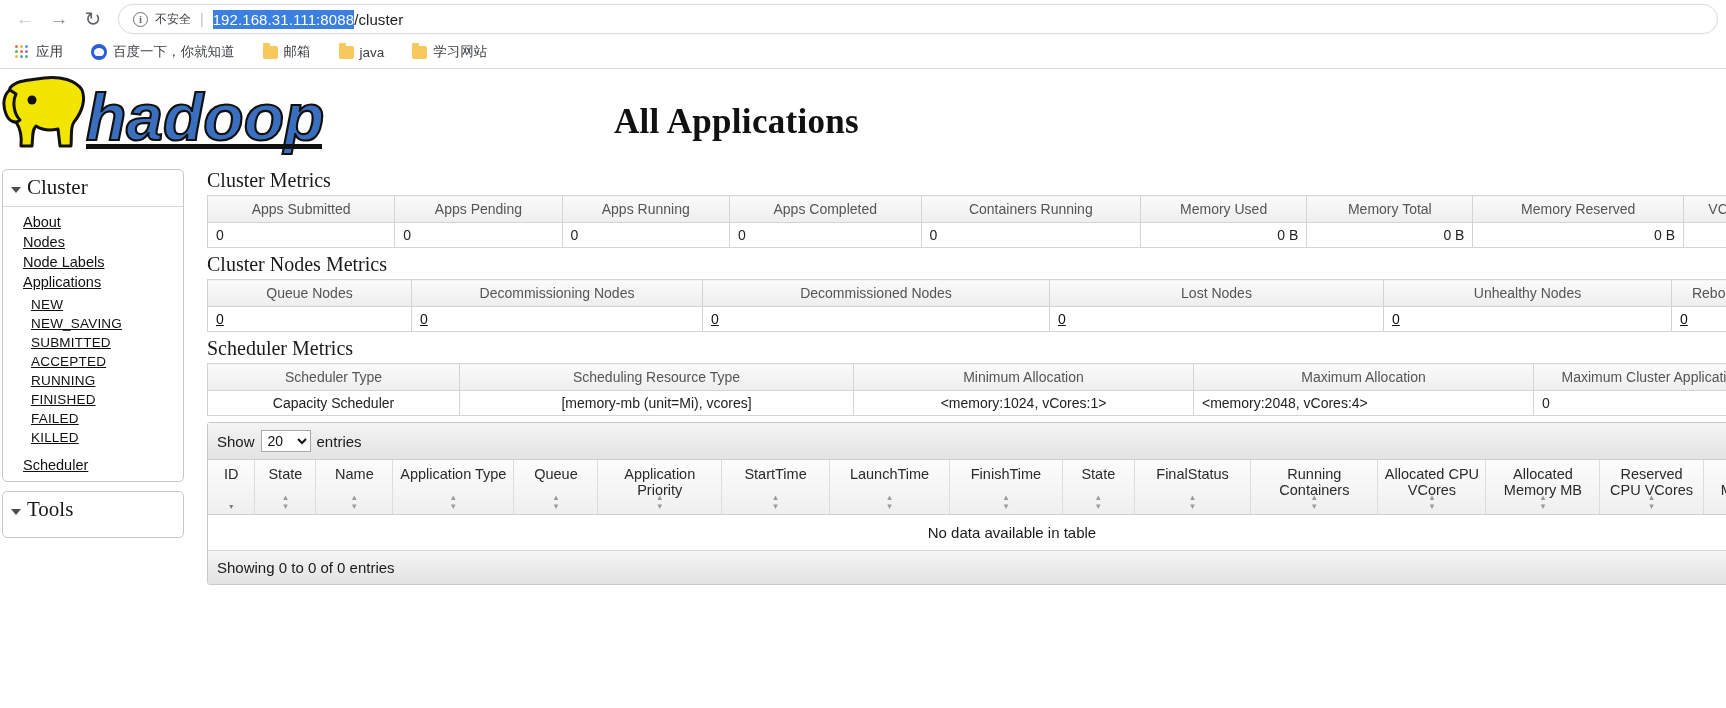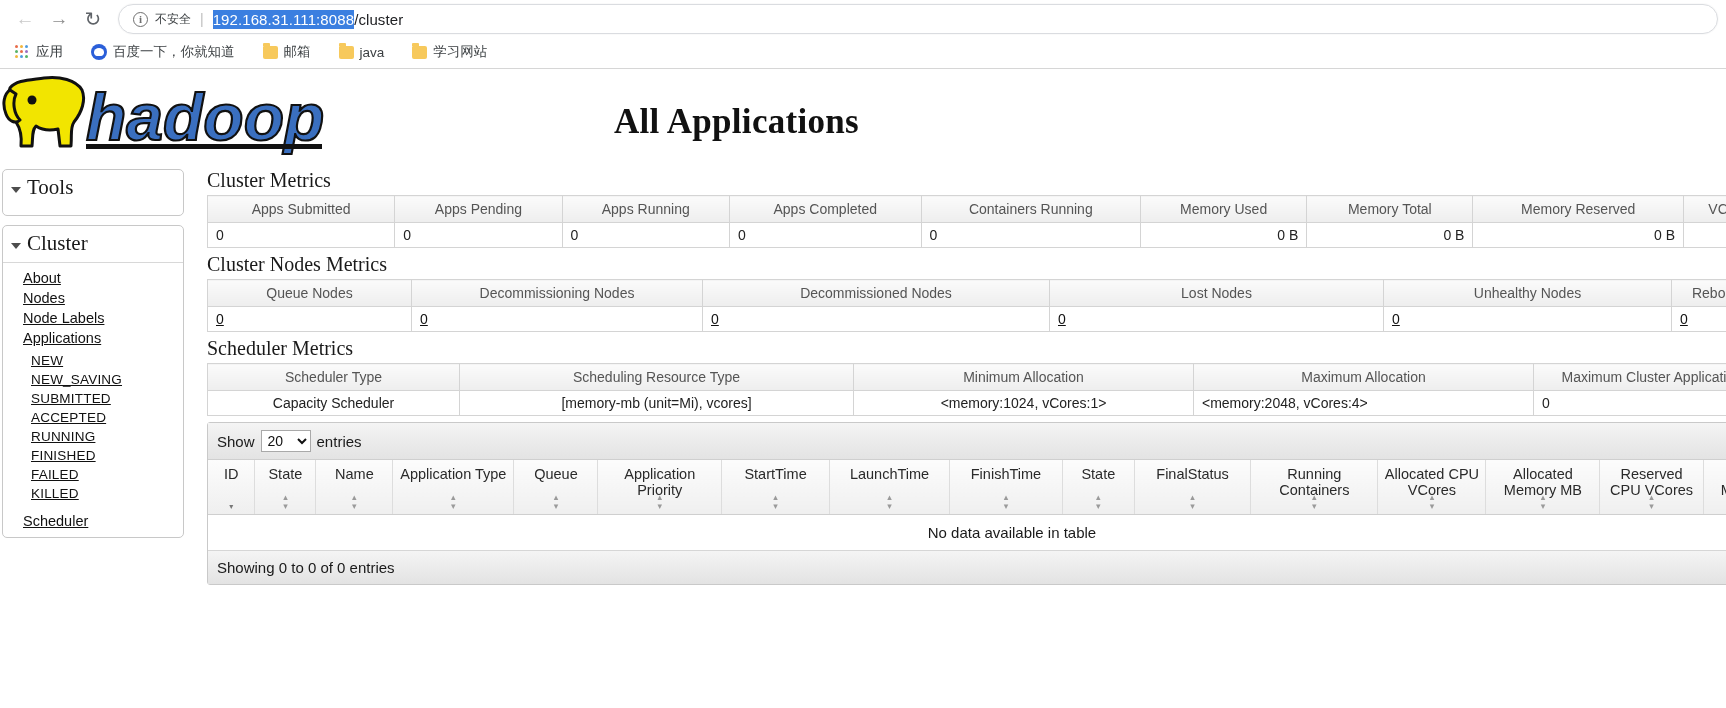--- a/index.html
+++ b/index.html
@@ -432,27 +432,20 @@
         <text x="84" y="66" font-family="Liberation Sans, sans-serif" font-size="66" font-style="italic" font-weight="bold" fill="#3a6fbf" stroke="#111" stroke-width="2.2">hadoop</text>
         <rect x="84" y="70" width="236" height="5" fill="#111"></rect>
       </svg>
     </div>
     <div class="page-title">All Applications</div>
   </div>
 
   <div class="body-row">
 
     <div class="sidebar">
-      <div class="nav-block">
-        <div class="nav-head collapsed">
-          <span class="caret"></span>
-          <span>Tools</span>
-        </div>
-      </div>
-
       <div class="nav-block">
         <div class="nav-head">
           <span class="caret"></span>
           <span>Cluster</span>
         </div>
         <ul class="nav-list">
           <li><a>About</a></li>
           <li><a>Nodes</a></li>
           <li><a>Node Labels</a></li>
           <li><a>Applications</a></li>
@@ -462,20 +455,27 @@
           <li><a>NEW_SAVING</a></li>
           <li><a>SUBMITTED</a></li>
           <li><a>ACCEPTED</a></li>
           <li><a>RUNNING</a></li>
           <li><a>FINISHED</a></li>
           <li><a>FAILED</a></li>
           <li><a>KILLED</a></li>
         </ul>
         <div class="nav-foot">
           <a>Scheduler</a>
+        </div>
+      </div>
+
+      <div class="nav-block">
+        <div class="nav-head collapsed">
+          <span class="caret"></span>
+          <span>Tools</span>
         </div>
       </div>
     </div>
 
     <div class="content">
 
       <div class="section-title">Cluster Metrics</div>
       <table class="metric-table">
         <colgroup>
           <col style="width:169px">

